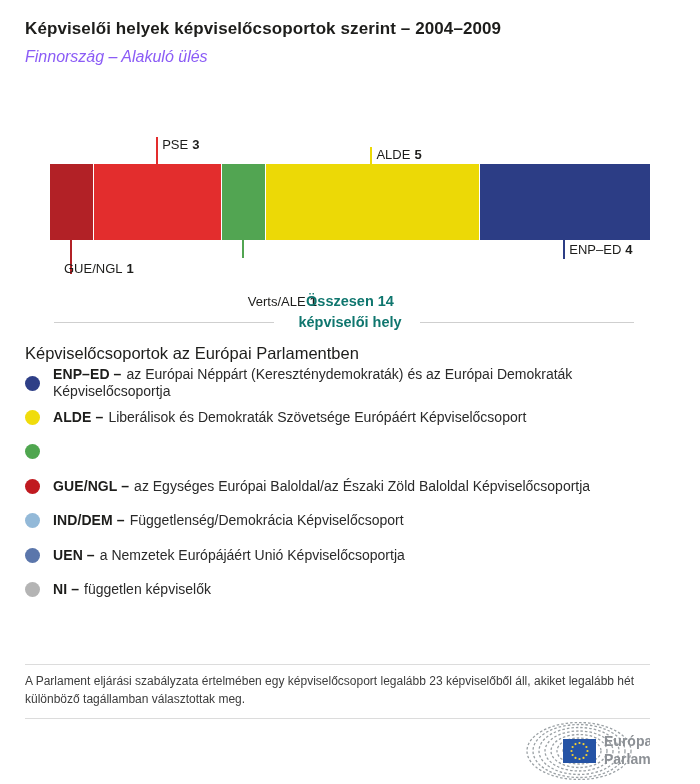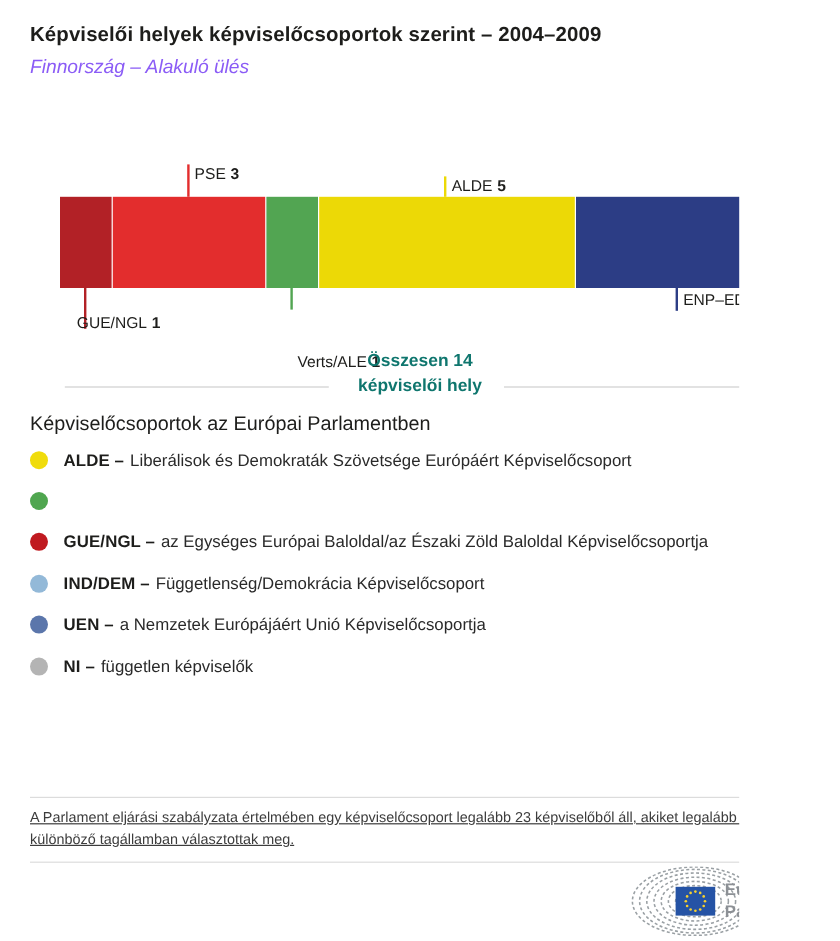--- a/index.html
+++ b/index.html
@@ -1,18 +1,18 @@
 <!DOCTYPE html>
 <html><head>
 <meta charset="utf-8">
 <style>
   html,body{margin:0;padding:0;background:#fff;}
   #stage{
     position:relative;width:616px;height:784px;background:#ffffff;overflow:hidden;
-    font-family:"Liberation Sans","DejaVu Sans",sans-serif;color:#1d1d1b;
+    font-family:"Liberation Sans","DejaVu Sans",sans-serif;color:#1d1d1b;padding-left:34px;
   }
   .abs{position:absolute;}
   #title{left:25px;top:19px;font-size:17px;font-weight:bold;letter-spacing:.1px;}
   #subtitle{left:25px;top:48px;font-size:16px;color:#8b5cf6;font-style:italic;}
   #seat-bar{
     left:50px;top:164px;width:600px;height:76px;display:flex;gap:1px;background:#ffffff;
   }
   #seat-bar>div{height:100%;}
   .tick{position:absolute;width:2px;}
   .callout{position:absolute;font-size:13px;color:#1d1d1b;white-space:nowrap;line-height:15px;}
@@ -28,21 +28,21 @@
   #legend-heading{left:25px;top:344px;font-size:16.5px;font-weight:normal;}
   #legend{left:25px;top:366px;width:660px;}
   .legend-row{height:34.4px;display:flex;align-items:center;}
   .dot{width:15px;height:15px;border-radius:50%;flex:0 0 15px;}
   .legend-text{margin:0 0 0 13px;font-size:14px;line-height:17px;}
   .legend-text b{letter-spacing:.1px;}
   .legend-desc{margin-left:5px;color:#2a2a2a;}
   .footline{position:absolute;left:25px;width:649px;height:1px;background:#dcdcdc;}
   #foot-line-1{top:664px;}
   #foot-line-2{top:718px;}
-  #footnote{left:25px;top:673px;width:649px;font-size:12px;line-height:17.5px;color:#3c3c3c;white-space:pre-line;text-decoration:underline;}
+  #footnote{left:25px;top:673px;width:649px;font-size:12px;line-height:17.5px;color:#3c3c3c;white-space:pre-line;}
   #source{left:25px;top:750px;font-size:13.5px;}
   #source b{margin-right:4px;}
   #ep-logo{left:524px;top:722px;}
 </style>
 </head>
 <body>
 
 <div id="stage">
 
   <div id="title" class="abs">Képviselői helyek képviselőcsoportok szerint – 2004–2009</div>
@@ -68,20 +68,24 @@
       <div class="callout" style="left: 569.286px; top: 242px;"><span>ENP–ED</span><b>4</b></div>
     </div>
 
   <div id="total-line-left" class="divline"></div>
   <div id="total-line-right" class="divline"></div>
   <div id="total-label" class="abs">Összesen 14 képviselői hely</div>
 
   <div id="legend-heading" class="abs">Képviselőcsoportok az Európai Parlamentben</div>
 
   <div id="legend" class="abs">
+    <div class="legend-row">
+      <span class="dot" style="background-color: rgb(46, 63, 135);"></span>
+      <p class="legend-text"><b>ENP–ED –</b><span class="legend-desc">az Európai Néppárt (Kereszténydemokraták) és az Európai Demokraták Képviselőcsoportja</span></p>
+    </div>
     <div class="legend-row">
       <span class="dot" style="background-color: rgb(240, 220, 12);"></span>
       <p class="legend-text"><b>ALDE –</b><span class="legend-desc">Liberálisok és Demokraták Szövetsége Európáért Képviselőcsoport</span></p>
     </div>
     <div class="legend-row">
       <span class="dot" style="background-color: rgb(79, 166, 79);"></span>
     </div>
     <div class="legend-row">
       <span class="dot" style="background-color: rgb(192, 26, 32);"></span>
       <p class="legend-text"><b>GUE/NGL –</b><span class="legend-desc">az Egységes Európai Baloldal/az Északi Zöld Baloldal Képviselőcsoportja</span></p>

